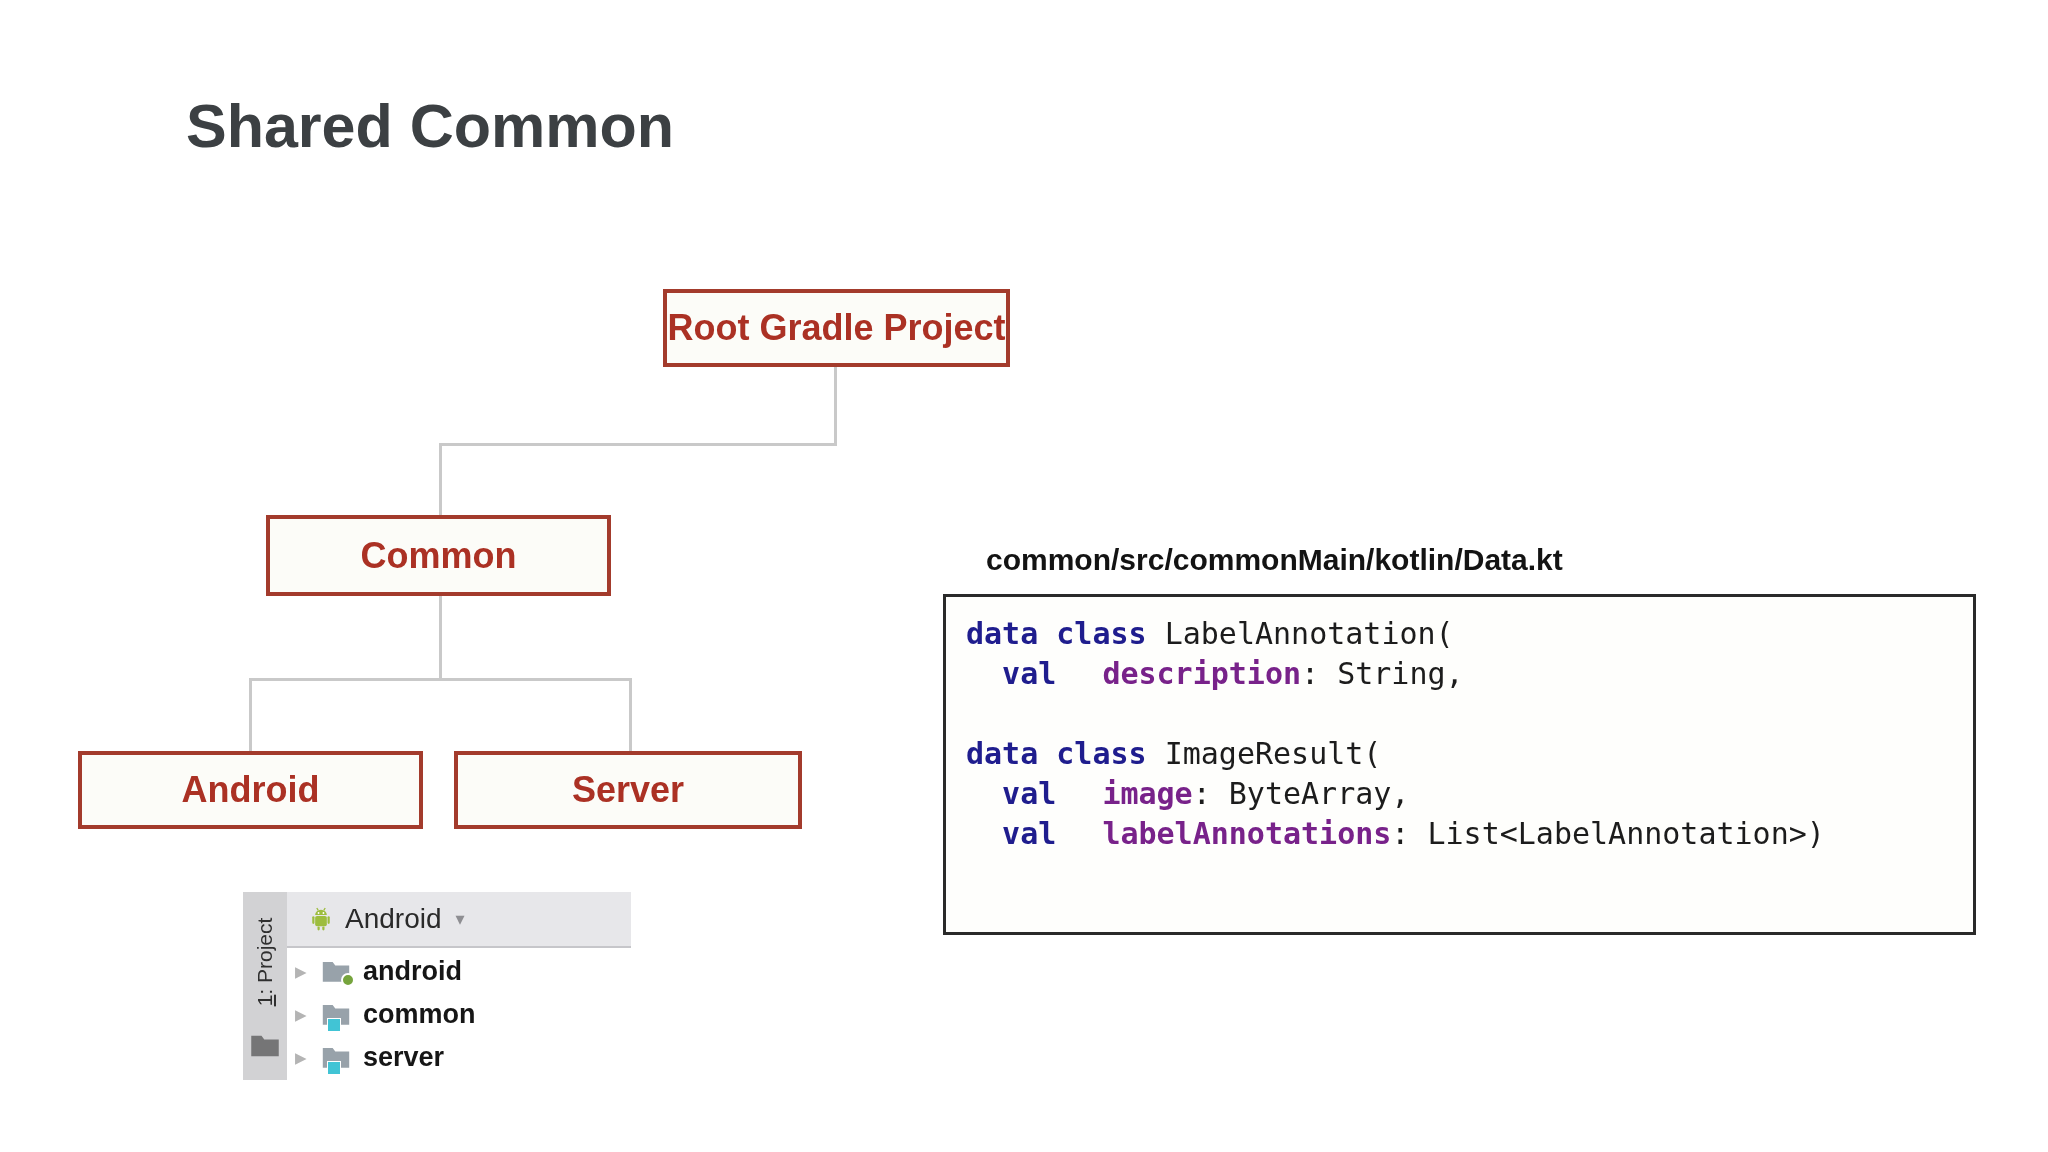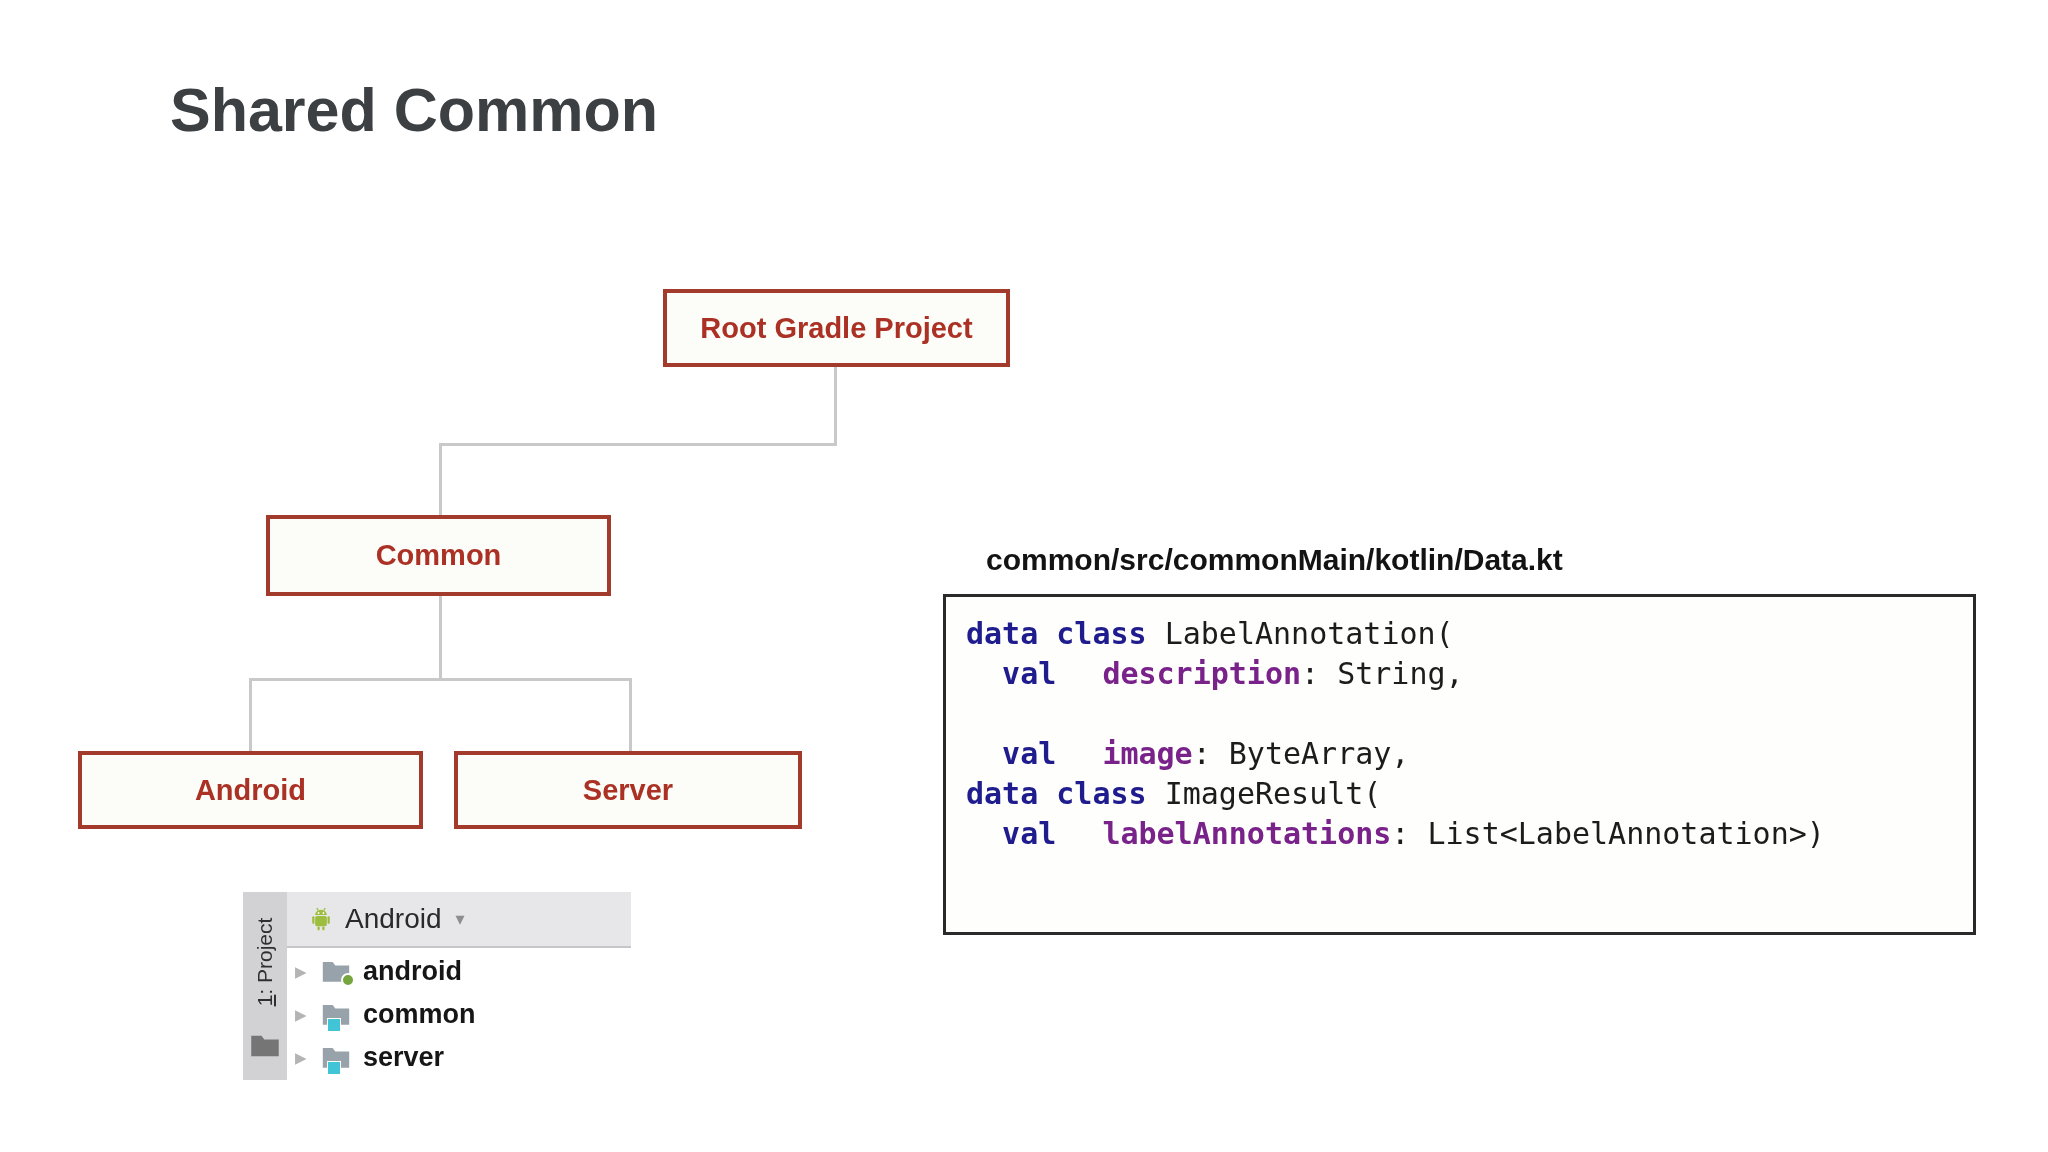--- a/index.html
+++ b/index.html
@@ -1,26 +1,26 @@
 <!DOCTYPE html>
 <html style="--title: #3c4043; --box_border: #a33b2c; --box_text: #ab3124; --box_fill: #fcfcf8; --line: #c9c9c9; --kw: #1f1d8e; --prop: #78228a; --code_text: #1c1c1c; --code_border: #2a2a2a; --strip_bg: #d2d2d4; --toolbar_bg: #e7e7ea; --folder: #98a2aa; --teal: #41c4d5; --android_green: #9dbd3e;"><head>
 <meta charset="utf-8">
 <style>
   html,body{margin:0;padding:0;background:#ffffff;}
   .slide{position:relative;width:2048px;height:1152px;background:#ffffff;overflow:hidden;
          font-family:"Liberation Sans", sans-serif;}
 
   
-  .slide-title{position:absolute;left:170px;top:75px;margin:0;
+  .slide-title{position:absolute;left:170px;top:75px;margin:16px;
     font-size:61px;font-weight:700;color:var(--title,#3c4043);letter-spacing:0;}
 
   
   .node{position:absolute;box-sizing:border-box;border:4px solid var(--box_border,#a33b2c);
     background:var(--box_fill,#fcfcf8);display:flex;align-items:center;justify-content:center;}
-  .node span{font-size:29px;font-weight:700;color:var(--box_text,#ab3124);}
+  .node span{font-size:36px;font-weight:700;color:var(--box_text,#ab3124);}
   .node.root{left:663px;top:289px;width:347px;height:78px;}
   .node.common{left:266px;top:515px;width:345px;height:81px;}
   .node.android{left:78px;top:751px;width:345px;height:78px;}
   .node.server{left:454px;top:751px;width:348px;height:78px;}
   .vline,.hline{position:absolute;background:var(--line,#c9c9c9);}
   .vline{width:3px;}
   .hline{height:3px;}
   .l1{left:834px;top:367px;height:78px;}
   .l2{left:439px;top:443px;width:398px;}
   .l3{left:439px;top:446px;height:69px;}
@@ -150,18 +150,18 @@
         <span class="lbl">server</span>
       </div>
     </div>
   </div>
 
   <div class="code-header">common/src/commonMain/kotlin/Data.kt</div>
   <div class="code-box">
     <div class="cl"><span class="kw">data class</span><span class="pl"> LabelAnnotation(</span></div>
     <div class="cl"><span class="kw">  val</span><span class="pl"> </span><span class="prop">description</span><span class="pl">: String,</span></div>
     <div class="cl"></div>
+    <div class="cl"><span class="kw">data class</span><span class="pl"> ImageResult(</span></div>
     <div class="cl"><span class="kw">  val</span><span class="pl"> </span><span class="prop">image</span><span class="pl">: ByteArray,</span></div>
-    <div class="cl"><span class="kw">data class</span><span class="pl"> ImageResult(</span></div>
     <div class="cl"><span class="kw">  val</span><span class="pl"> </span><span class="prop">labelAnnotations</span><span class="pl">: List&lt;LabelAnnotation&gt;)</span></div>
   </div>
 
 </div>
 
 </body></html>

